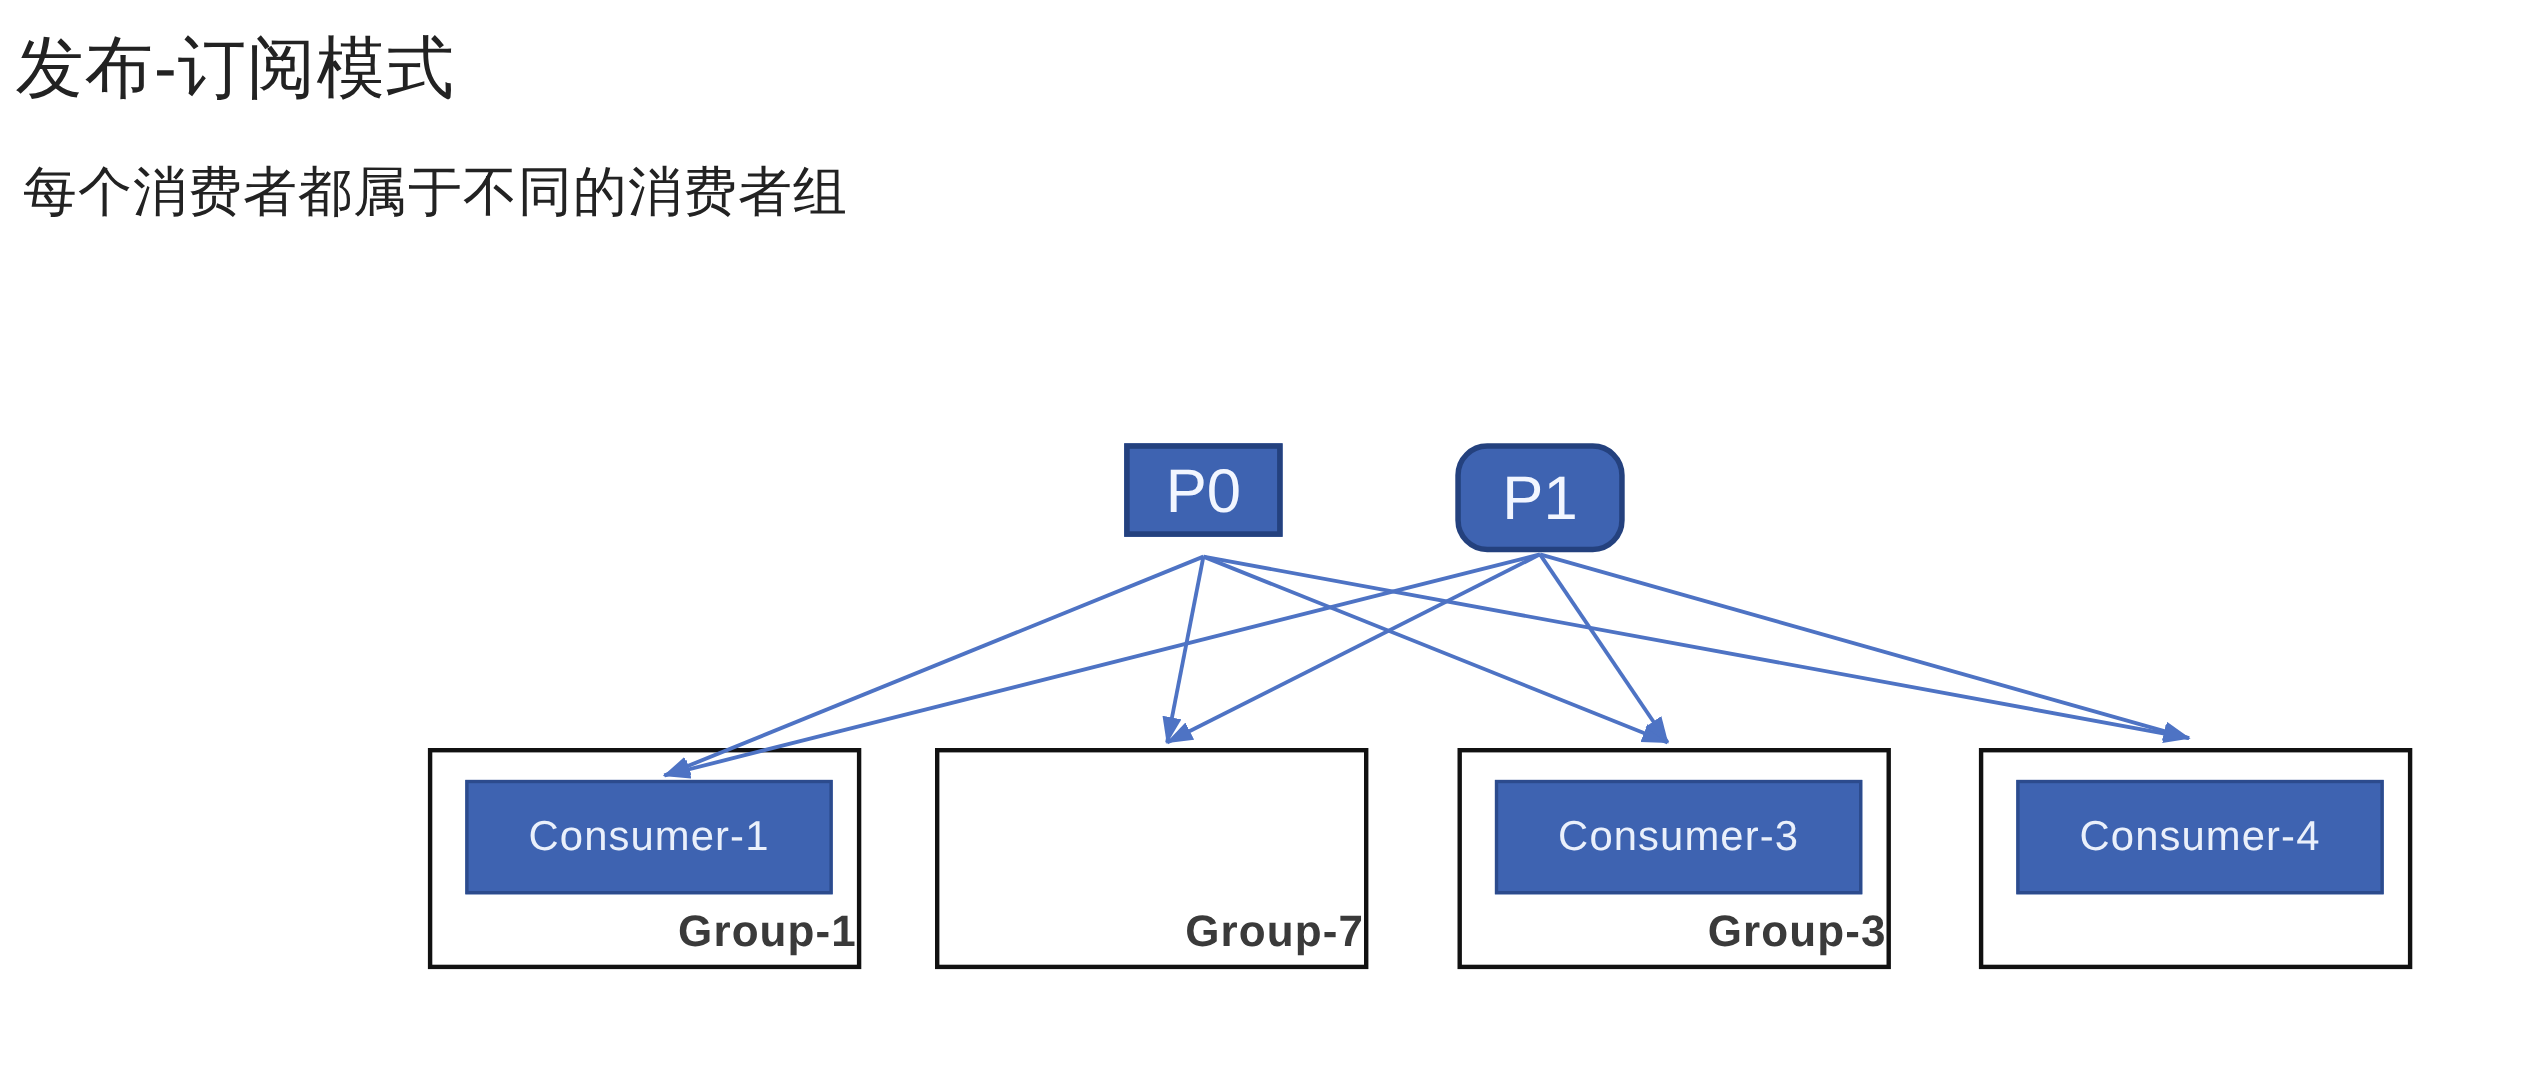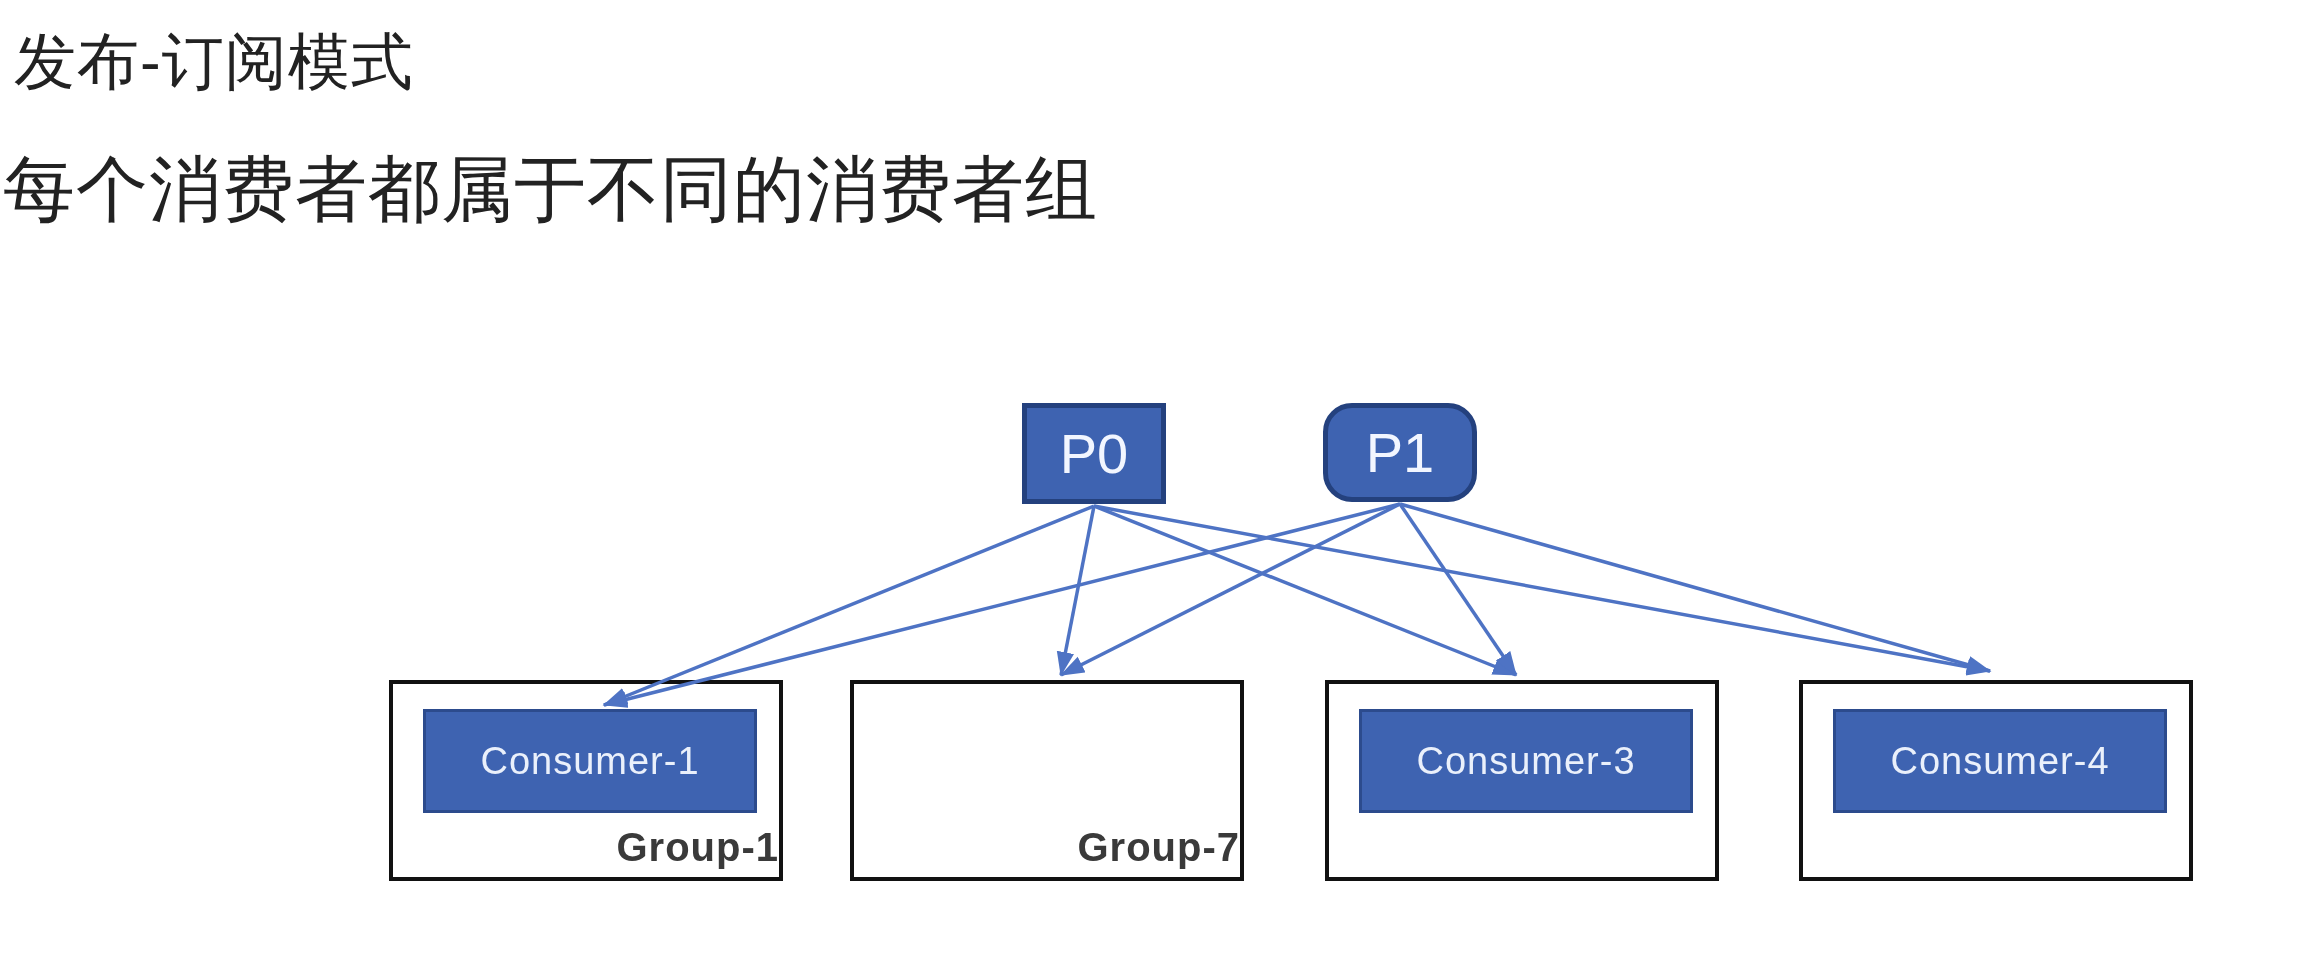--- a/index.html
+++ b/index.html
@@ -19,23 +19,23 @@
     position: absolute;
     left: 14px;
     top: 20px;
     font-size: 62px;
     letter-spacing: 1px;
     color: var(--title-text, #222222);
     white-space: nowrap;
   }
   .subtitle {
     position: absolute;
-    left: 3px;
+    left: 21px;
     top: 142px;
-    font-size: 72px;
+    font-size: 49px;
     letter-spacing: 1px;
     color: var(--title-text, #222222);
     white-space: nowrap;
   }
   .edges {
     position: absolute;
     left: 0;
     top: 0;
     width: 2312px;
     height: 971px;
@@ -47,21 +47,21 @@
     box-sizing: border-box;
     background: var(--node-fill, #3e63b1);
     border: 5px solid var(--node-border, #24417e);
     display: flex;
     align-items: center;
     justify-content: center;
     color: #f2f6ff;
     font-size: 56px;
     z-index: 2;
   }
-  .pbox.p0 { left: 1022px; top: 403px; width: 144px; height: 101px; }
+  .pbox.p0 { left: 1022px; top: 403px; width: 144px; height: 85px; }
   .pbox.p1 { left: 1323px; top: 403px; width: 154px; height:  99px; border-radius: 29px; }
   .gbox {
     position: absolute;
     top: 680px;
     width: 394px;
     height: 201px;
     box-sizing: border-box;
     background: #ffffff;
     border: 4px solid var(--group-box-border, #111111);
     z-index: 1;
@@ -126,20 +126,21 @@
   </div>
 
   <div class="gbox g2">
     <div class="glabel">Group-7</div>
   </div>
 
   <div class="gbox g3">
     <div class="cbox">
       <span>Consumer-3</span>
     </div>
+    <div class="glabel">Group-3</div>
   </div>
 
   <div class="gbox g4">
     <div class="cbox">
       <span>Consumer-4</span>
     </div>
   </div>
 
   <svg class="edges" viewBox="0 0 2312 971" xmlns="http://www.w3.org/2000/svg">
     <defs>

